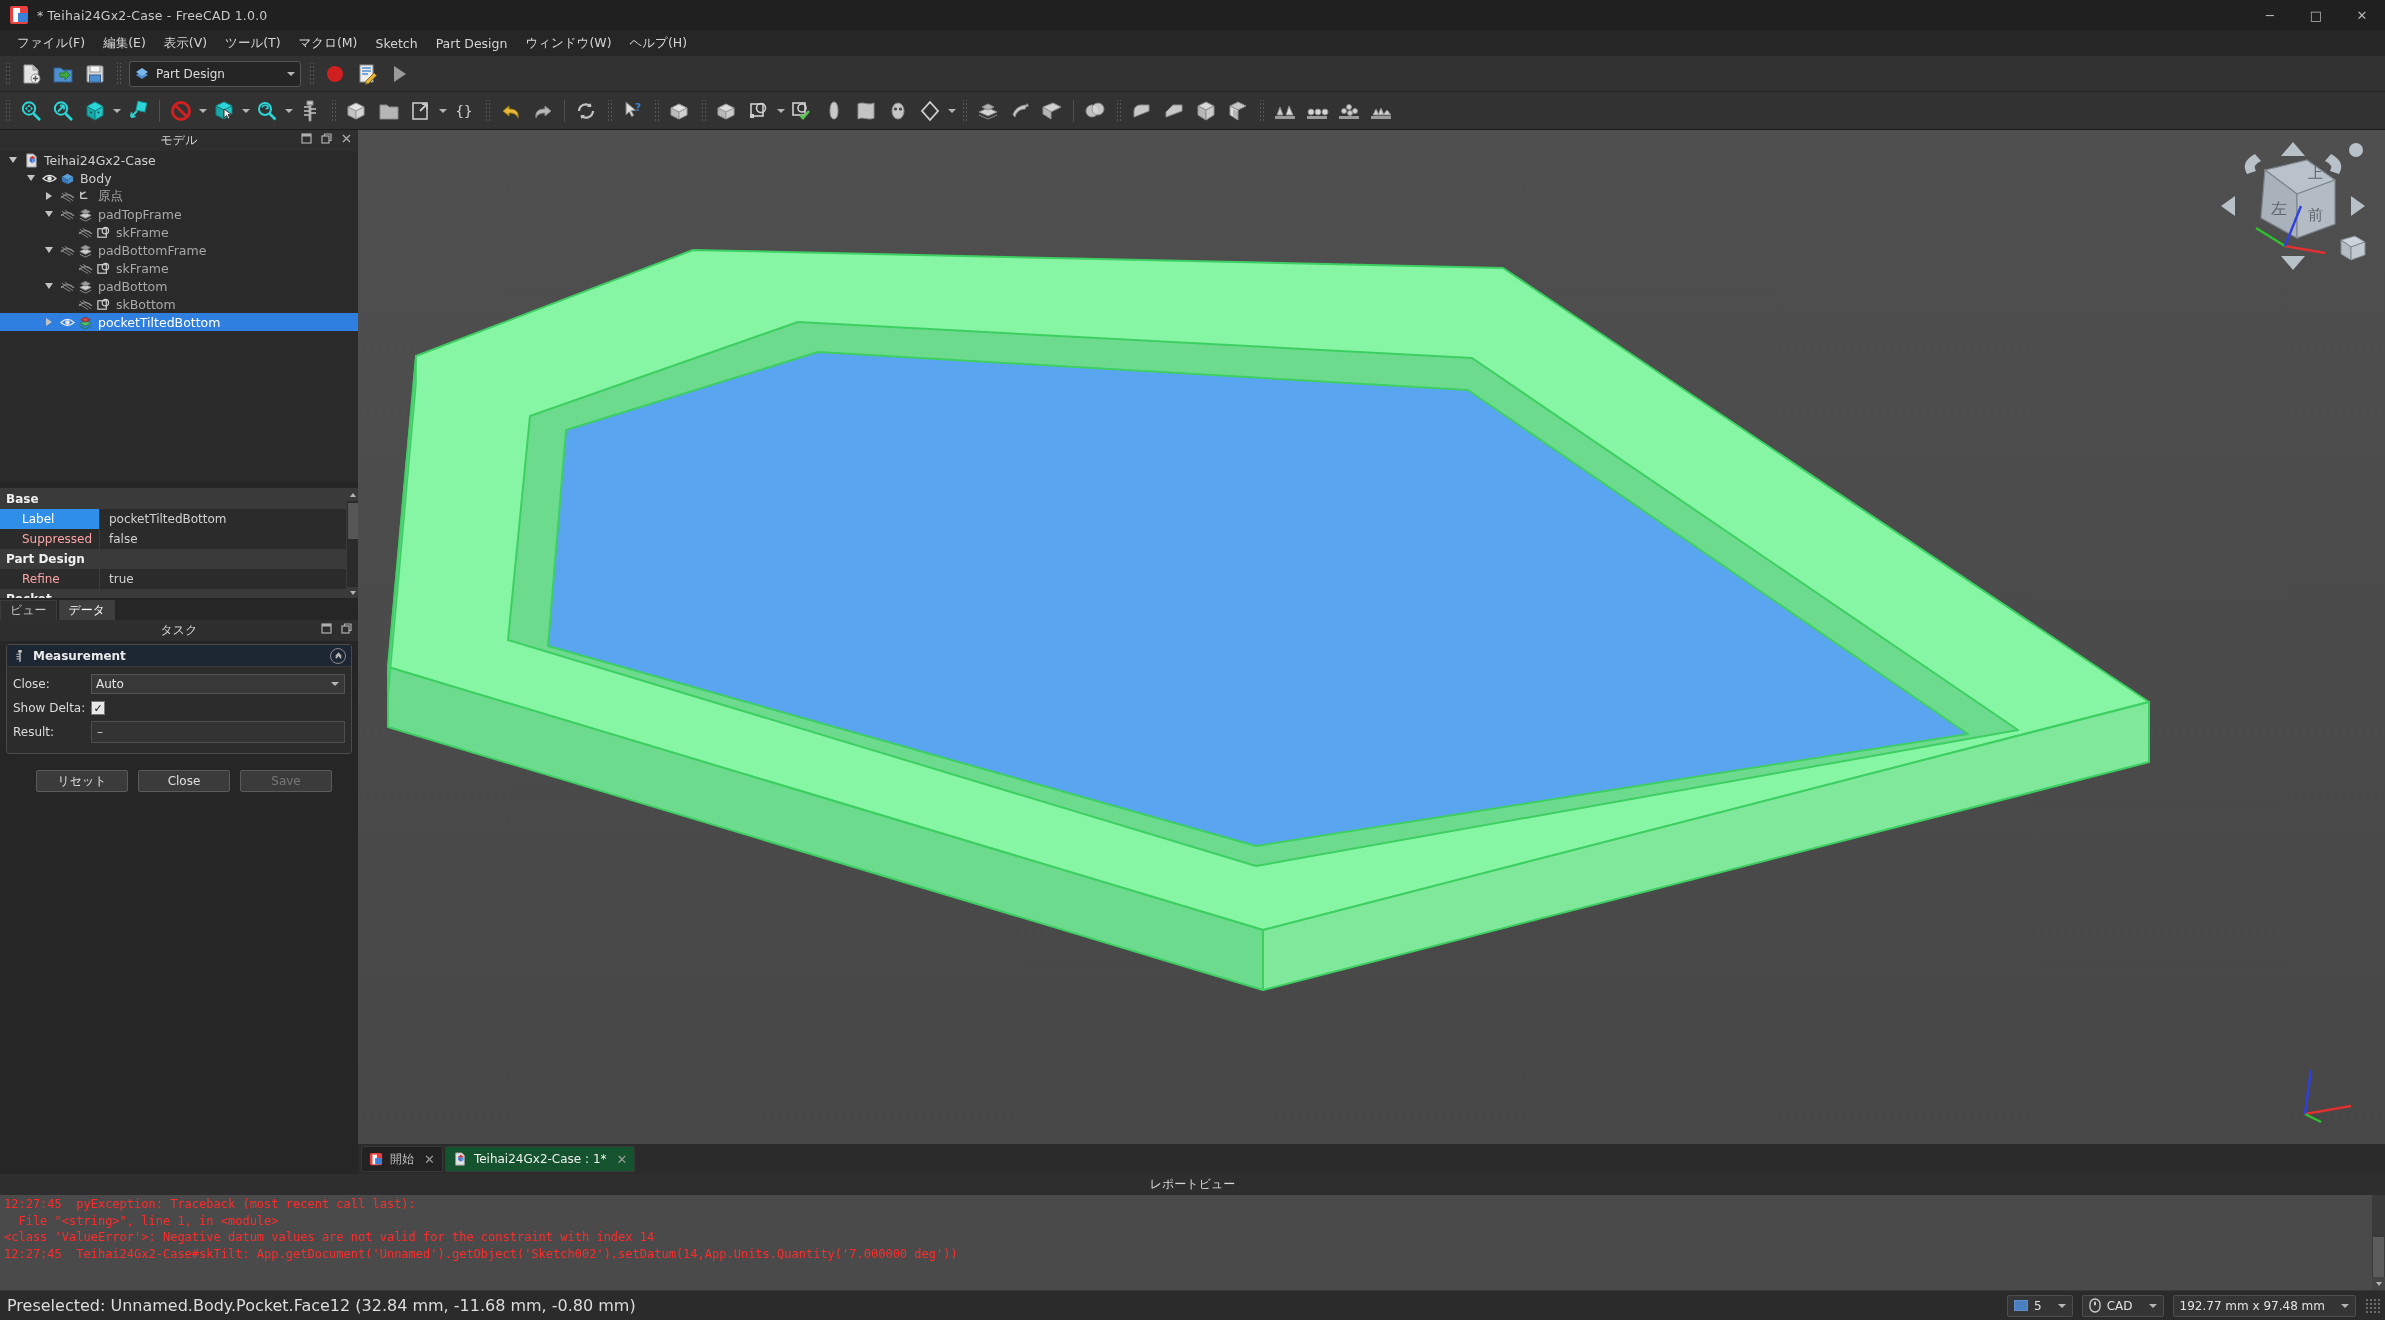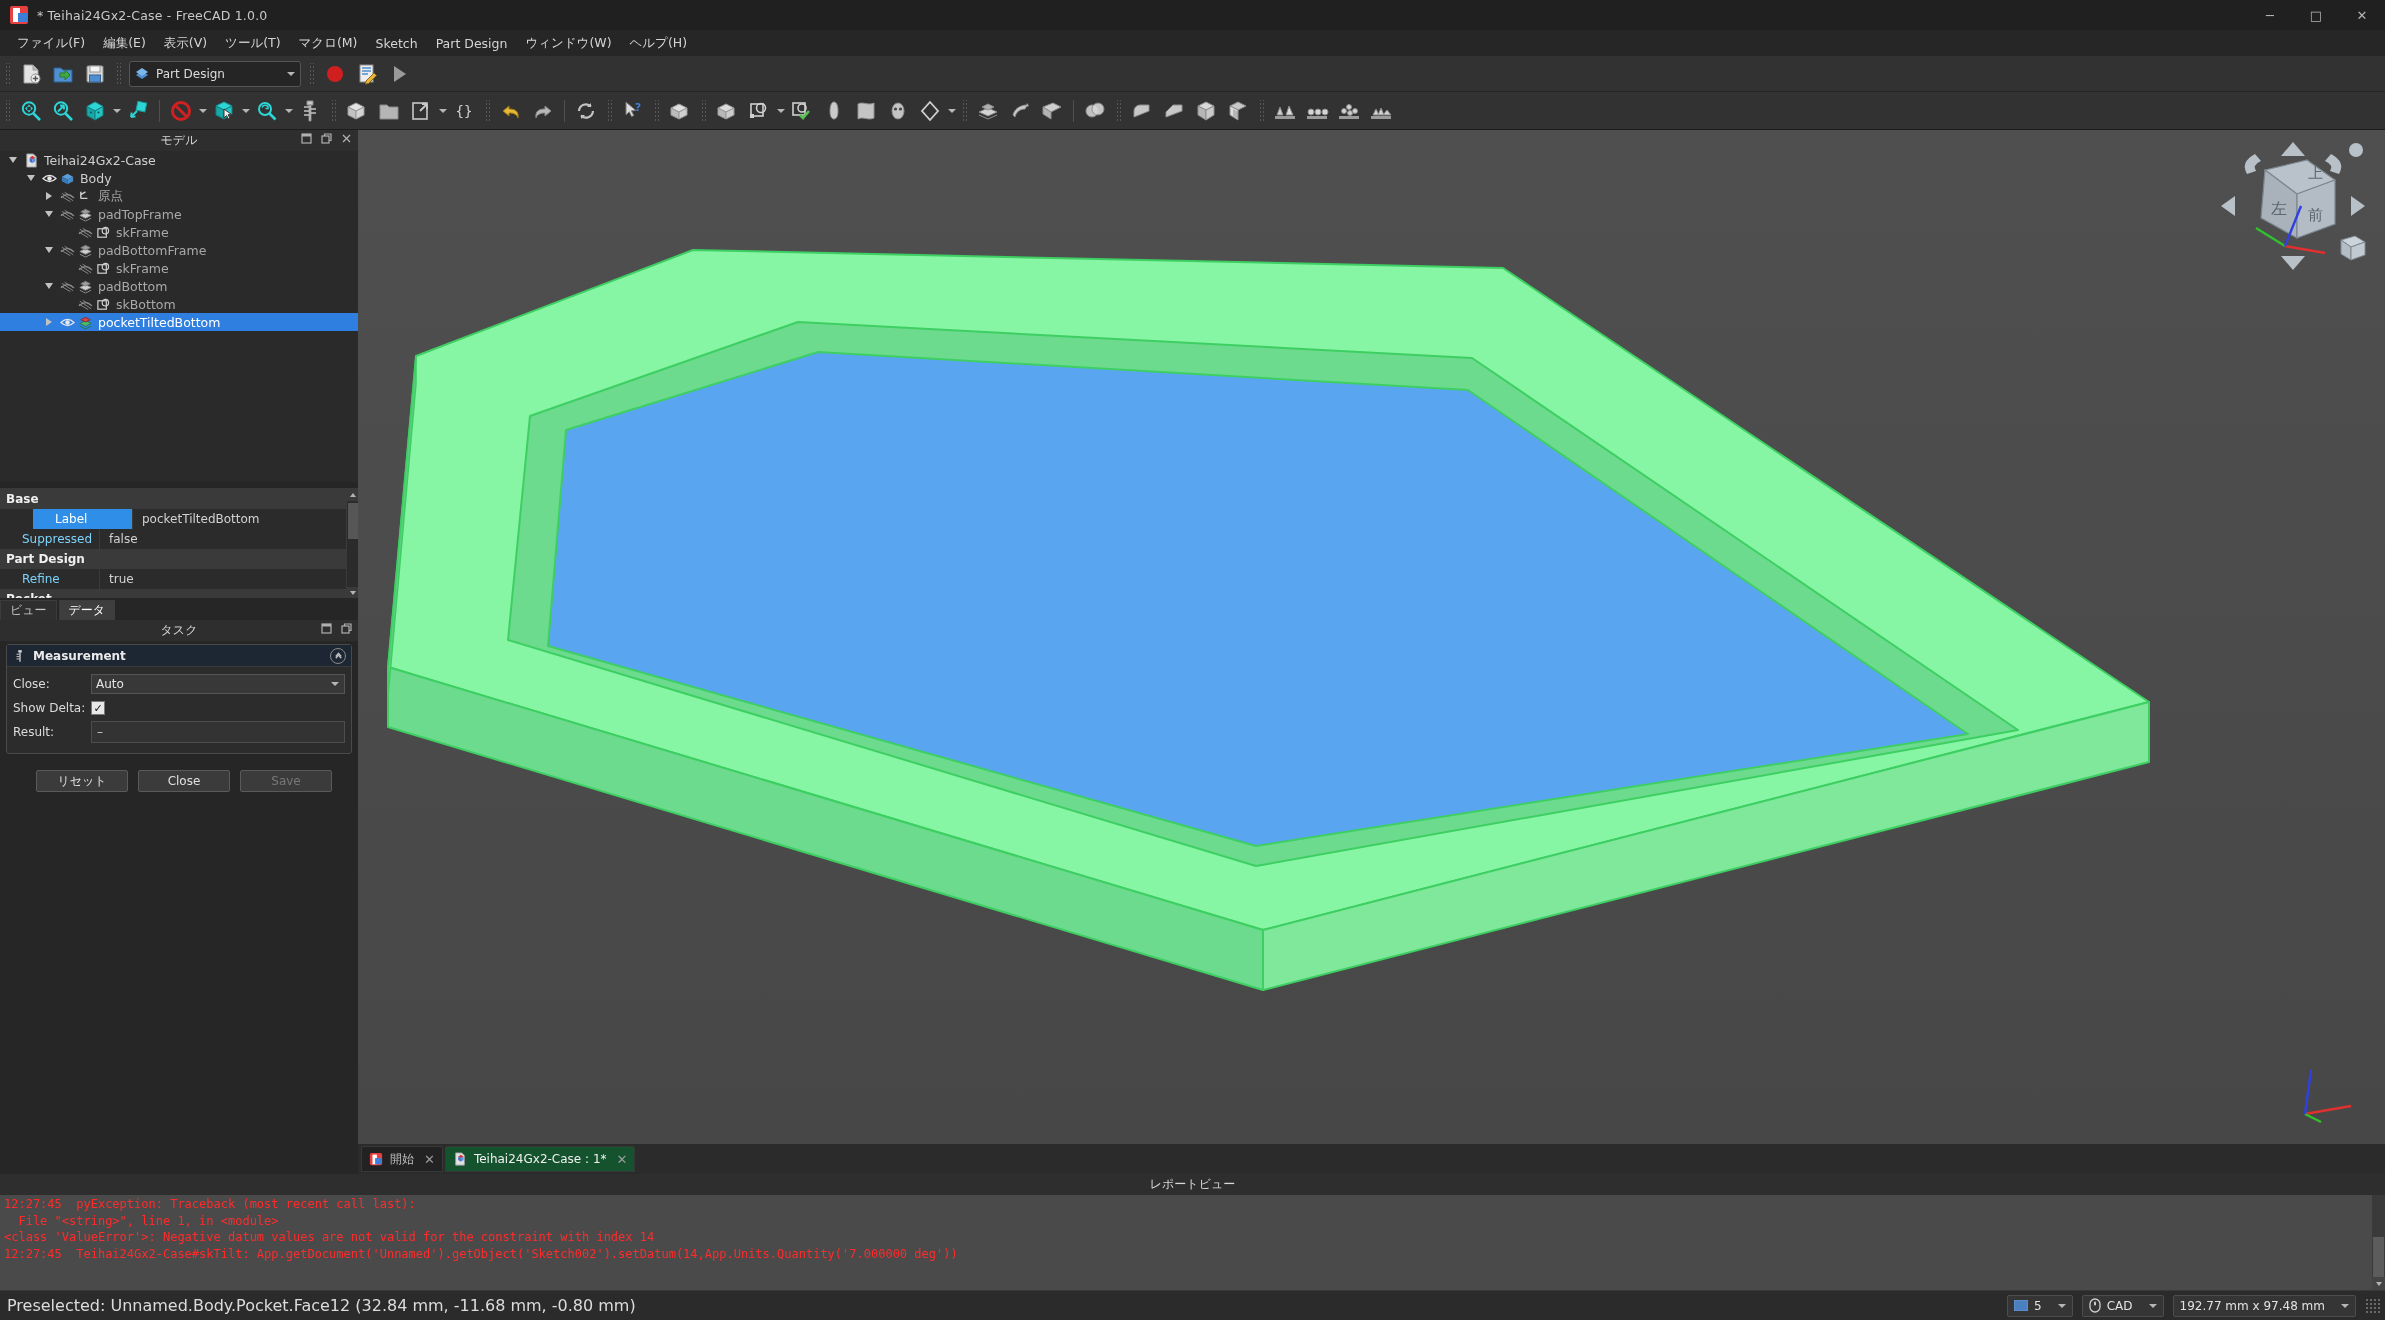--- a/index.html
+++ b/index.html
@@ -119,24 +119,24 @@
 
   
   .propsplit { position: absolute; left: 0; top: 352px; width: 358px; height: 6px; background: #262626; }
   .proppanel {
     position: absolute; left: 0; top: 358px; width: 358px; height: 110px;
     background: #2b2b2b; border-top: 1px solid #3a3a3a; overflow: hidden;
   }
   .prow { height: 20px; display: flex; align-items: center; font-size: 12px; }
   .prow.group { background: #3a3a3a; color: #f0f0f0; font-weight: bold; padding-left: 6px; }
   .pname {
-    width: 100px; padding-left: 22px; color: #7dd3fc; height: 20px;
+    width: 100px; padding-left: 22px; color: #fca5a5; height: 20px;
     display: flex; align-items: center; border-right: 1px solid #3a3a3a;
   }
-  .prow.sel .pname { background: #2f8fe8; color: #fff; margin-left: 33px; }
+  .prow.sel .pname { background: #2f8fe8; color: #fff; }
   .pval { flex: 1; padding-left: 9px; color: #d2d2d2; }
   .pscroll {
     position: absolute; right: 0; top: 0; width: 12px; height: 110px; background: #2b2b2b;
     border-left: 1px solid #3a3a3a;
   }
   .pscroll .up, .pscroll .dn {
     position: absolute; left: 0; width: 12px; height: 12px;
     display: flex; align-items: center; justify-content: center; background: #3a3a3a;
   }
   .pscroll .up { top: 0; } .pscroll .dn { bottom: 0; }

